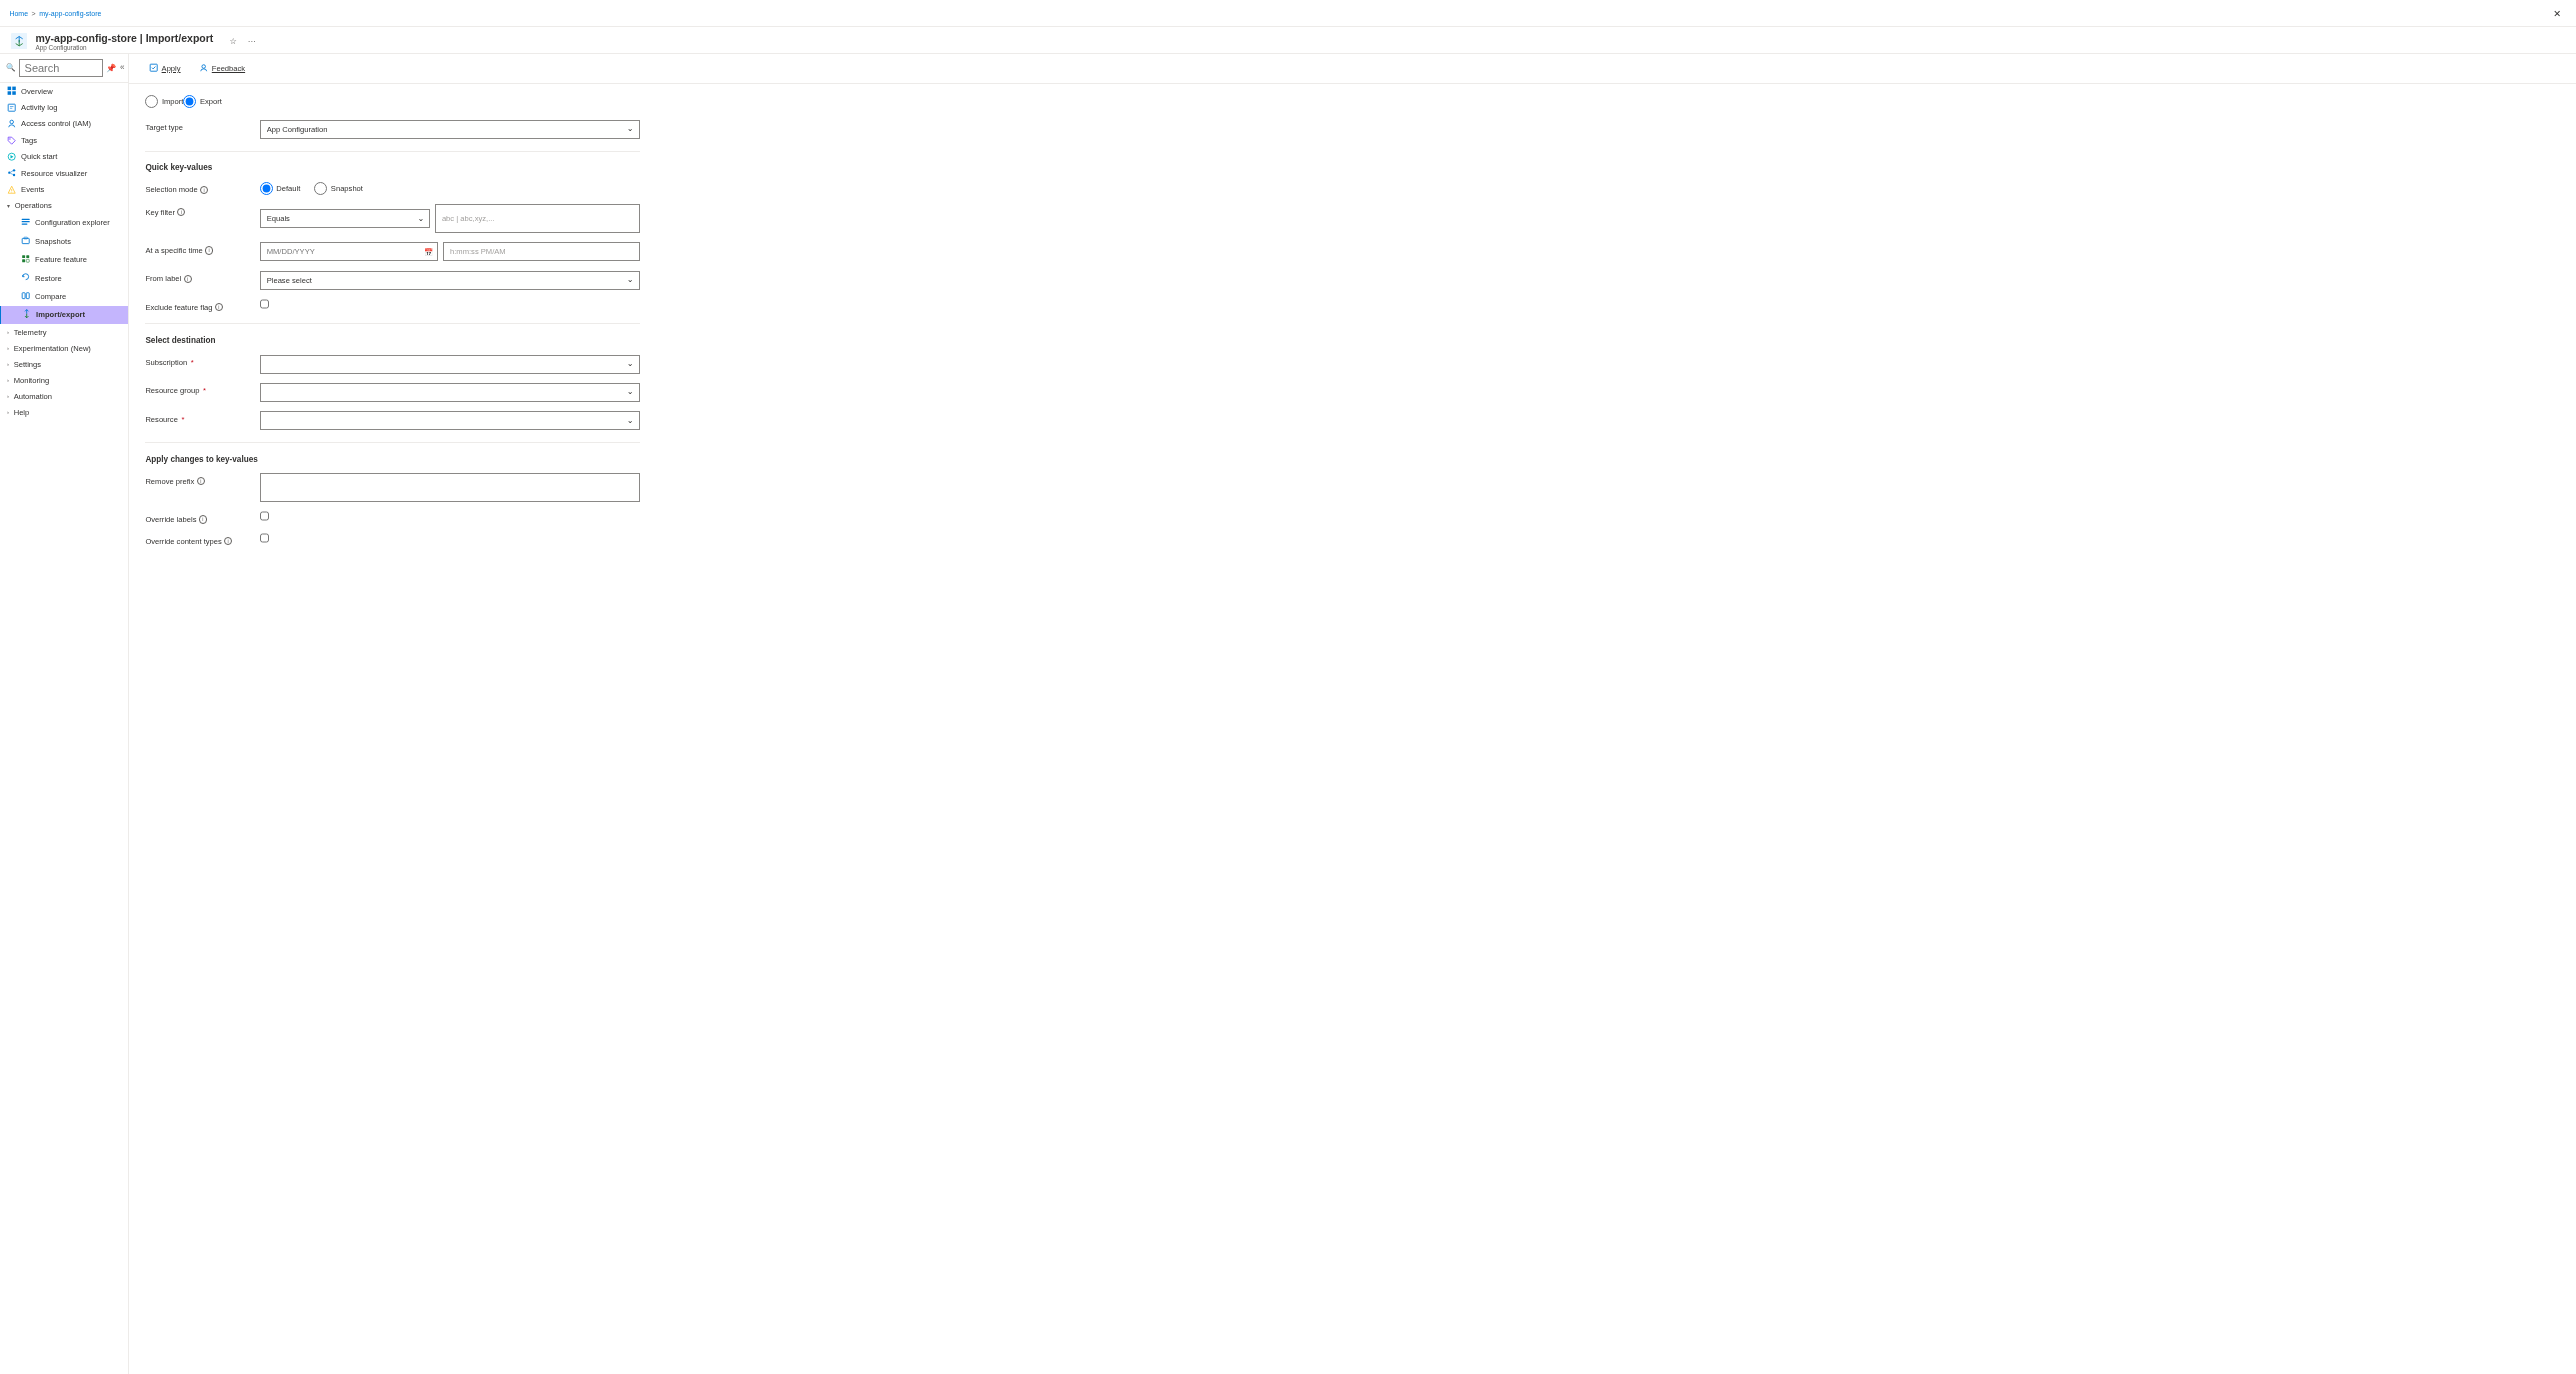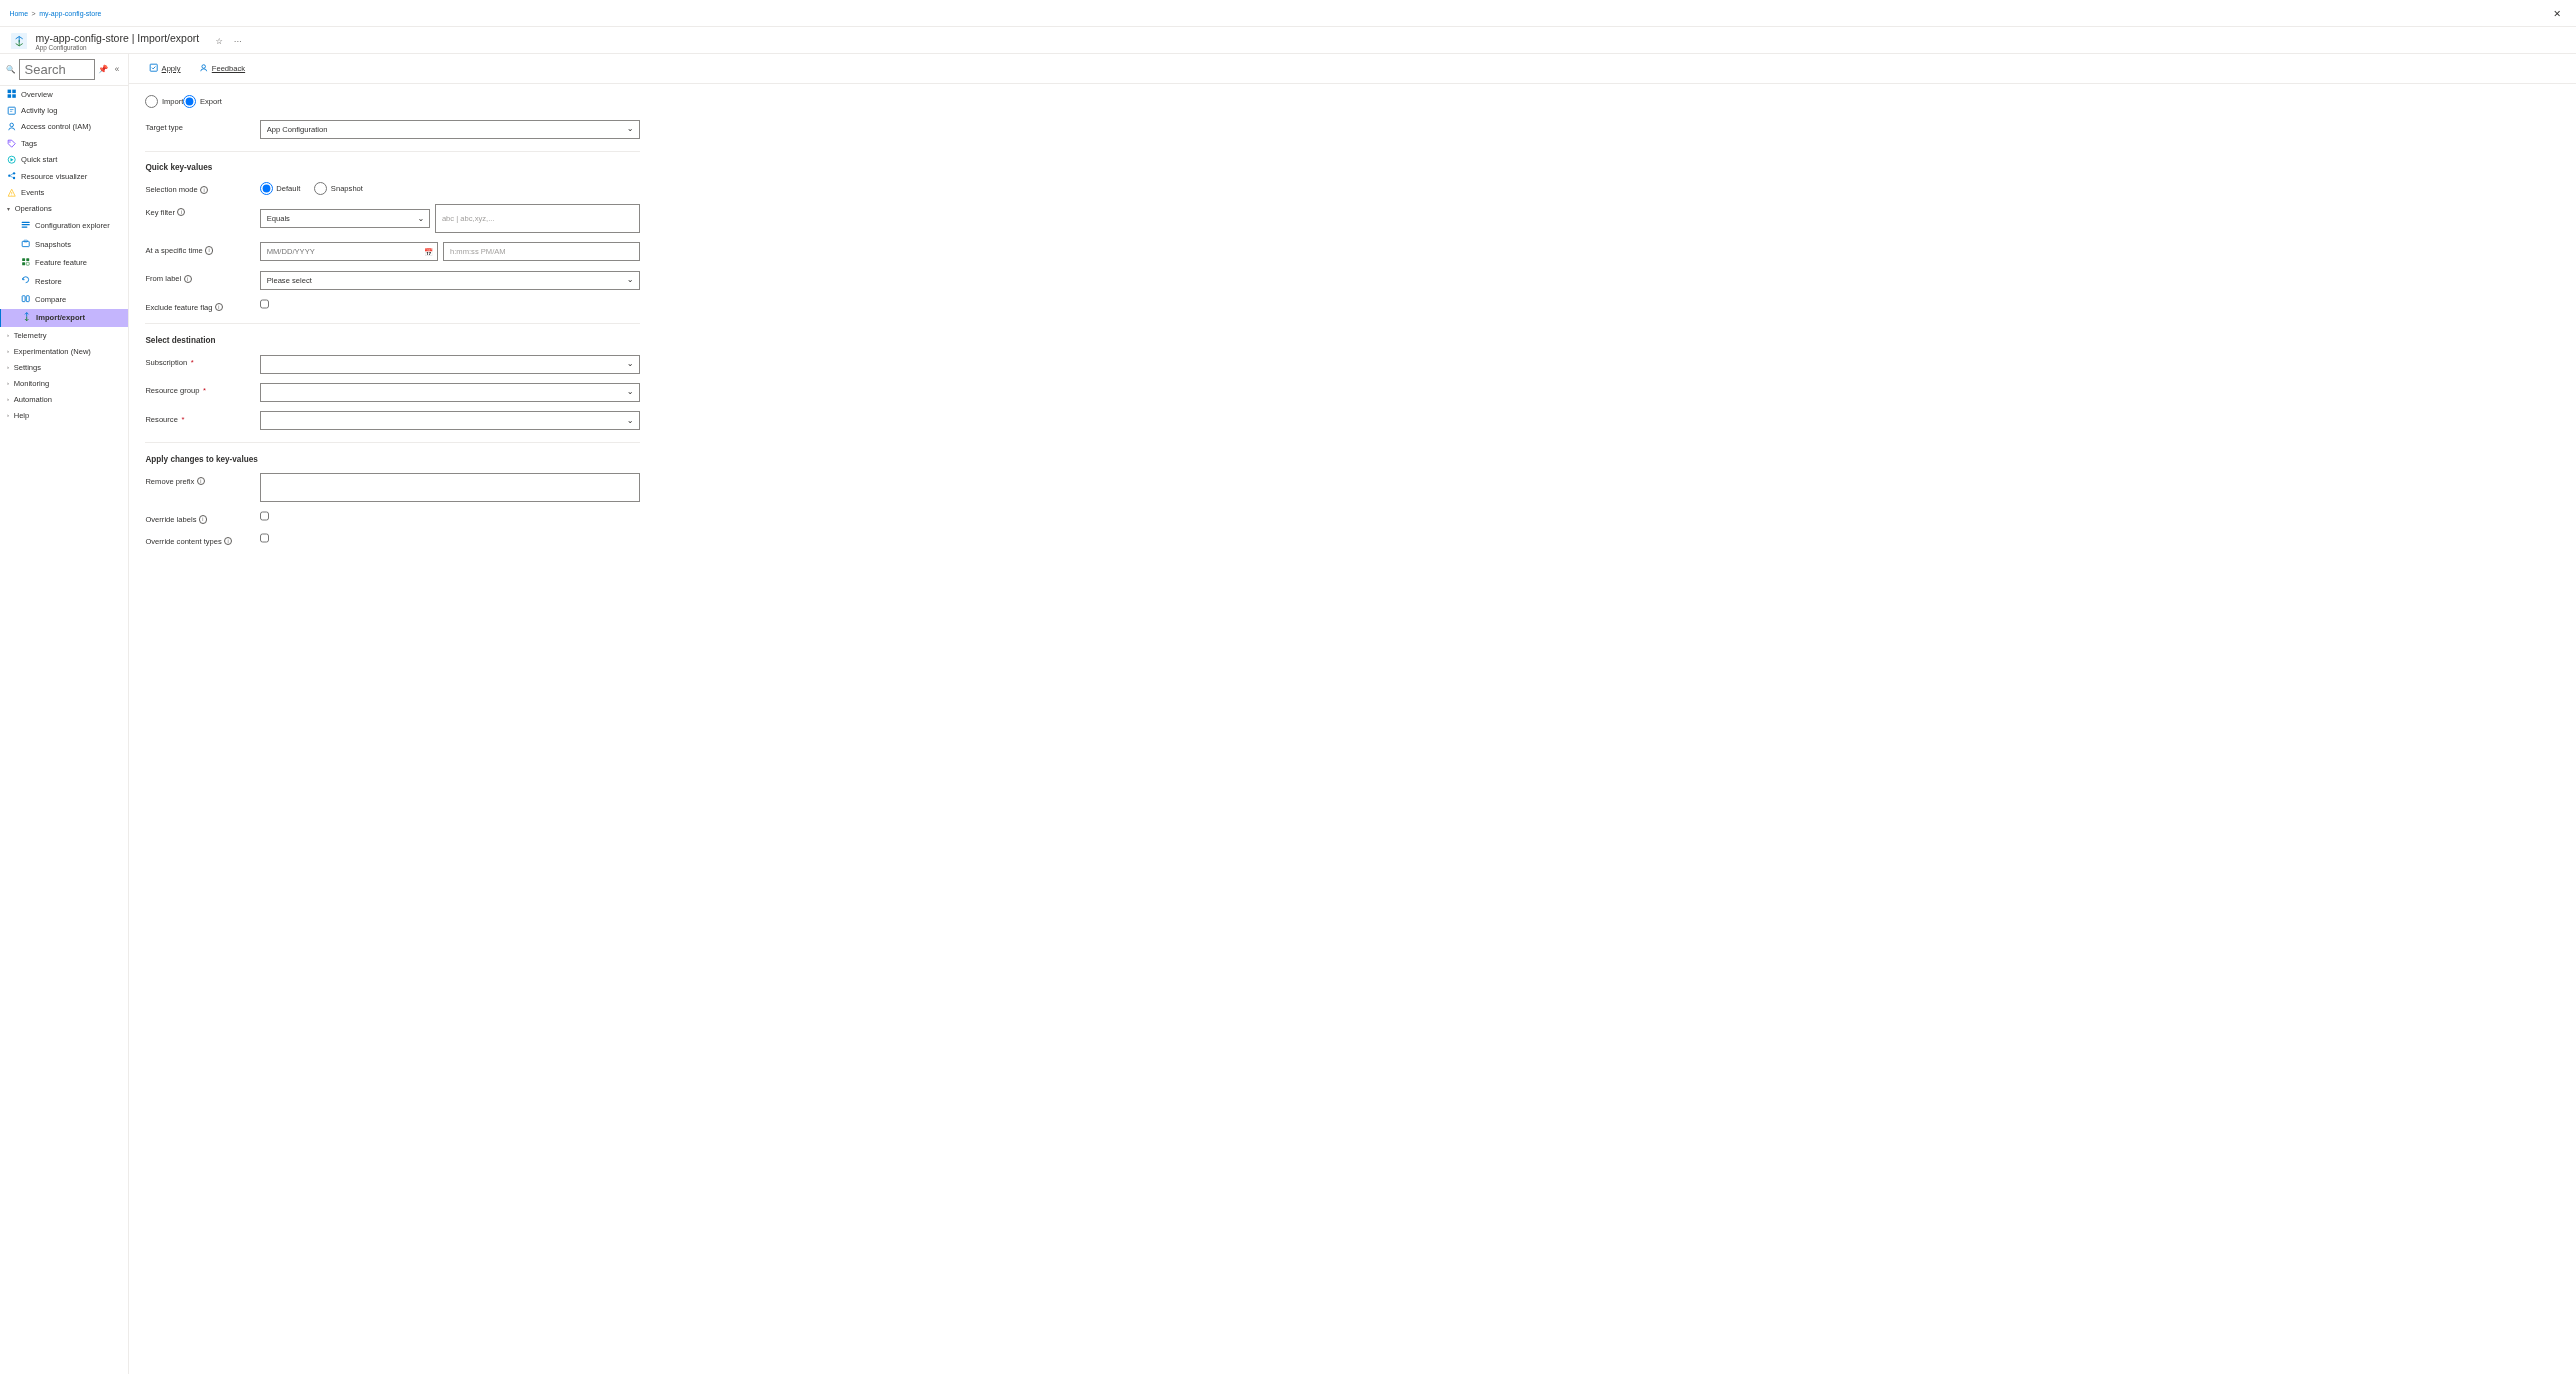--- a/index.html
+++ b/index.html
@@ -39,21 +39,21 @@
       padding: 4.7px 9.4px 2.3px 9.4px;
       gap: 7px;
       border-bottom: 0.6px solid #edebe9;
     }
     .resource-icon {
       width: 19px; height: 19px;
       display: flex; align-items: center; justify-content: center;
     }
     .resource-icon svg { width: 16.4px; height: 16.4px; }
     .resource-title-area { display: flex; flex-direction: column; }
-    .resource-title { font-size: 10.5px; font-weight: 400; color: #323130; }
+    .resource-title { font-size: 10.5px; font-weight: 700; color: #323130; }
     .resource-subtitle { font-size: 6.4px; color: #605e5c; }
     .header-actions { display: flex; gap: 2.3px; margin-left: 4.7px; }
     .icon-btn {
       border: none; background: none; cursor: pointer;
       width: 16.4px; height: 16.4px; font-size: 8.2px; color: #605e5c;
       display: flex; align-items: center; justify-content: center;
       border-radius: 1.2px;
     }
 
     
@@ -341,21 +341,21 @@
     <button class="icon-btn" title="Favorite">☆</button>
     <button class="icon-btn" title="More">···</button>
   </div>
 </div>
 
 <div class="app-layout">
 
   <div class="sidebar">
     <div class="sidebar-search">
       <span style="color:#605e5c;font-size:7.6px;">🔍</span>
-      <input type="text" style="border: 0.6px solid rgb(138, 136, 134); padding: 2.3px 4.7px; font-size: 13px; width: 76px; outline: none;" placeholder="Search">
+      <input type="text" style="border: 0.6px solid rgb(138, 136, 134); padding: 2.3px 4.7px; font-size: 11px; width: 84px; outline: none;" placeholder="Search">
       <button class="sidebar-icon-btn" title="Pin">📌</button>
       <button class="sidebar-icon-btn" title="Collapse">«</button>
     </div>
 
     <div class="sidebar-item">
       <span class="item-icon">
         <svg width="9.4" height="9.4" viewBox="0 0 16 16">
             <rect x="1" y="1" width="6" height="6" fill="#0078d4"></rect>
             <rect x="9" y="1" width="6" height="6" fill="#0078d4"></rect>
             <rect x="1" y="9" width="6" height="6" fill="#0078d4"></rect>

